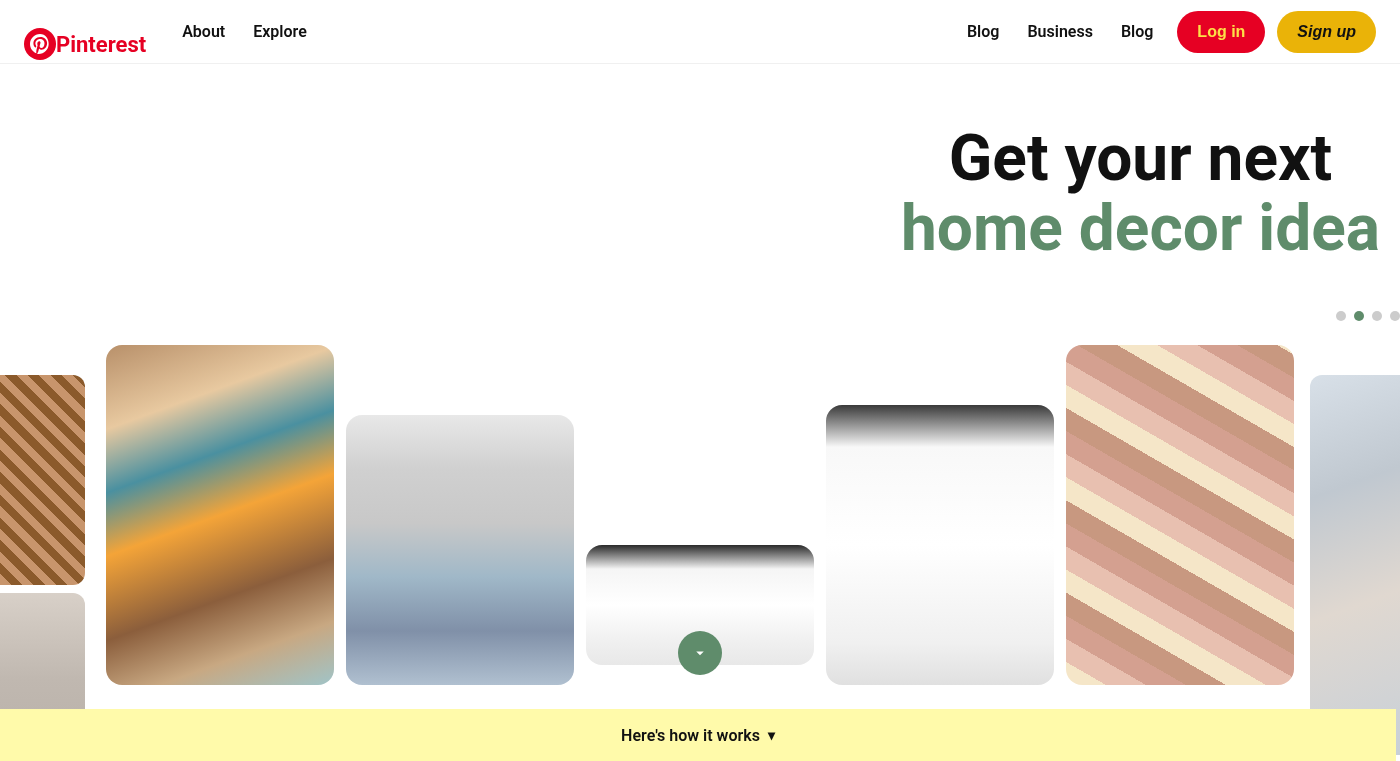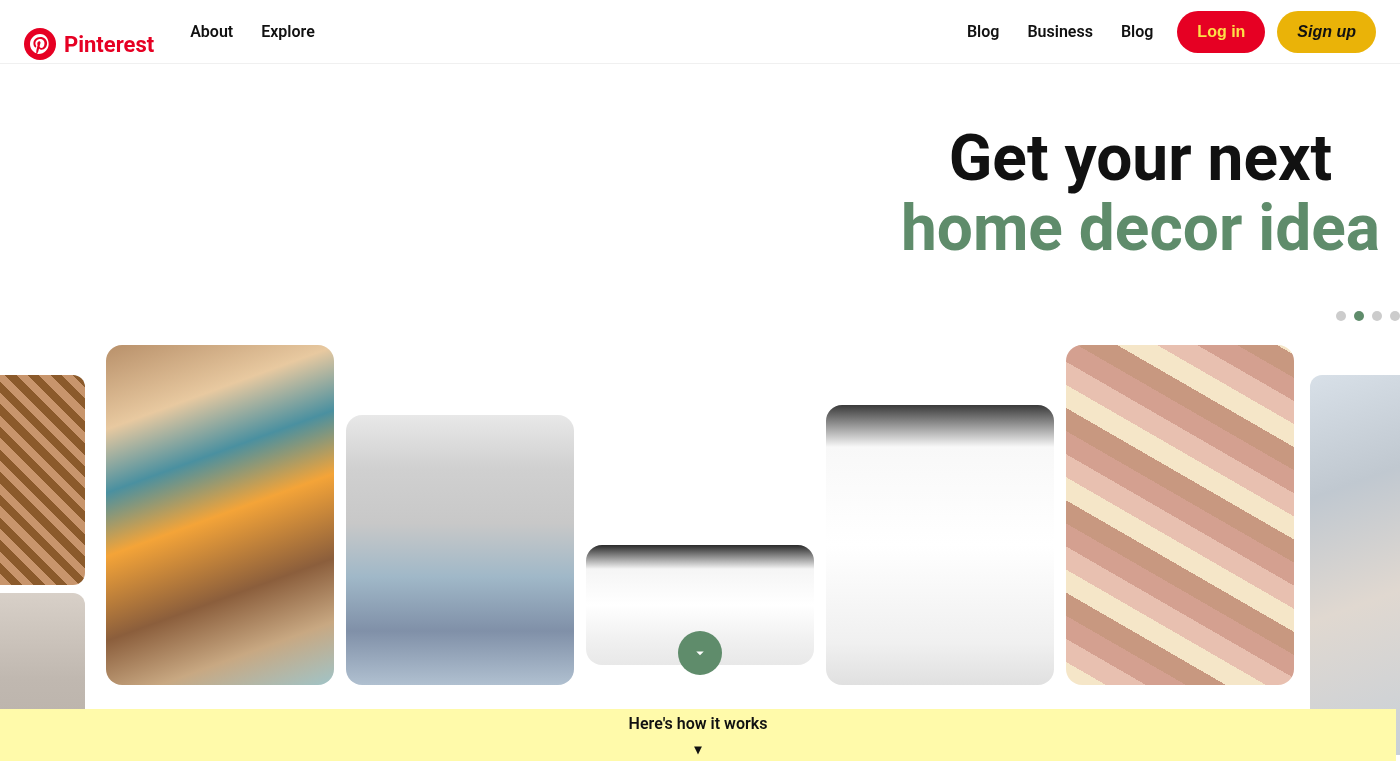--- a/index.html
+++ b/index.html
@@ -6,21 +6,21 @@
     body { font-family: -apple-system, BlinkMacSystemFont, 'Segoe UI', Roboto, sans-serif; background: #fff; width: 1400px; height: 761px; overflow: hidden; }
 
     
     .navbar {
       position: fixed; top: 0; left: 0; right: 0; height: 64px;
       background: #fff; display: flex; align-items: center;
       padding: 0 24px; z-index: 100;
       border-bottom: 1px solid #f0f0f0;
     }
     .nav-left { display: flex; align-items: center; gap: 8px; }
-    .pinterest-logo { display: flex; align-items: center; gap: 8px; text-decoration: none; margin-top: 25px; }
+    .pinterest-logo { display: flex; align-items: center; text-decoration: none; margin-top: 25px; }
     .logo-icon { width: 32px; height: 32px; }
     .logo-text { font-size: 22px; font-weight: 700; color: #E60023; }
     .nav-links { display: flex; align-items: center; gap: 4px; margin-left: 16px; }
     .nav-link {
       font-size: 16px; font-weight: 600; color: #111; text-decoration: none;
       padding: 8px 12px; border-radius: 24px;
       cursor: pointer;
     }
     .nav-right { margin-left: auto; display: flex; align-items: center; gap: 12px; }
     .nav-right-links { display: flex; align-items: center; gap: 4px; }
@@ -121,21 +121,21 @@
       z-index: 10;
     }
     .chevron-btn svg { fill: #fff; }
 
     
     .bottom-bar {
       position: fixed; bottom: 0; left: 0; right: 4px;
       height: 52px; background: #fffaaa;
       display: flex; align-items: center; justify-content: center;
       font-size: 16px; font-weight: 600; color: #111;
-      cursor: pointer; gap: 8px; flex-direction: column;
+      cursor: pointer; gap: 8px;
     }
     .chevron-down-small { font-size: 14px; }
   </style>
 </head>
 <body>
 
 <nav class="navbar">
   <div class="nav-left">
     <a class="pinterest-logo" href="#">
       <svg class="logo-icon" viewBox="0 0 32 32" fill="none">

